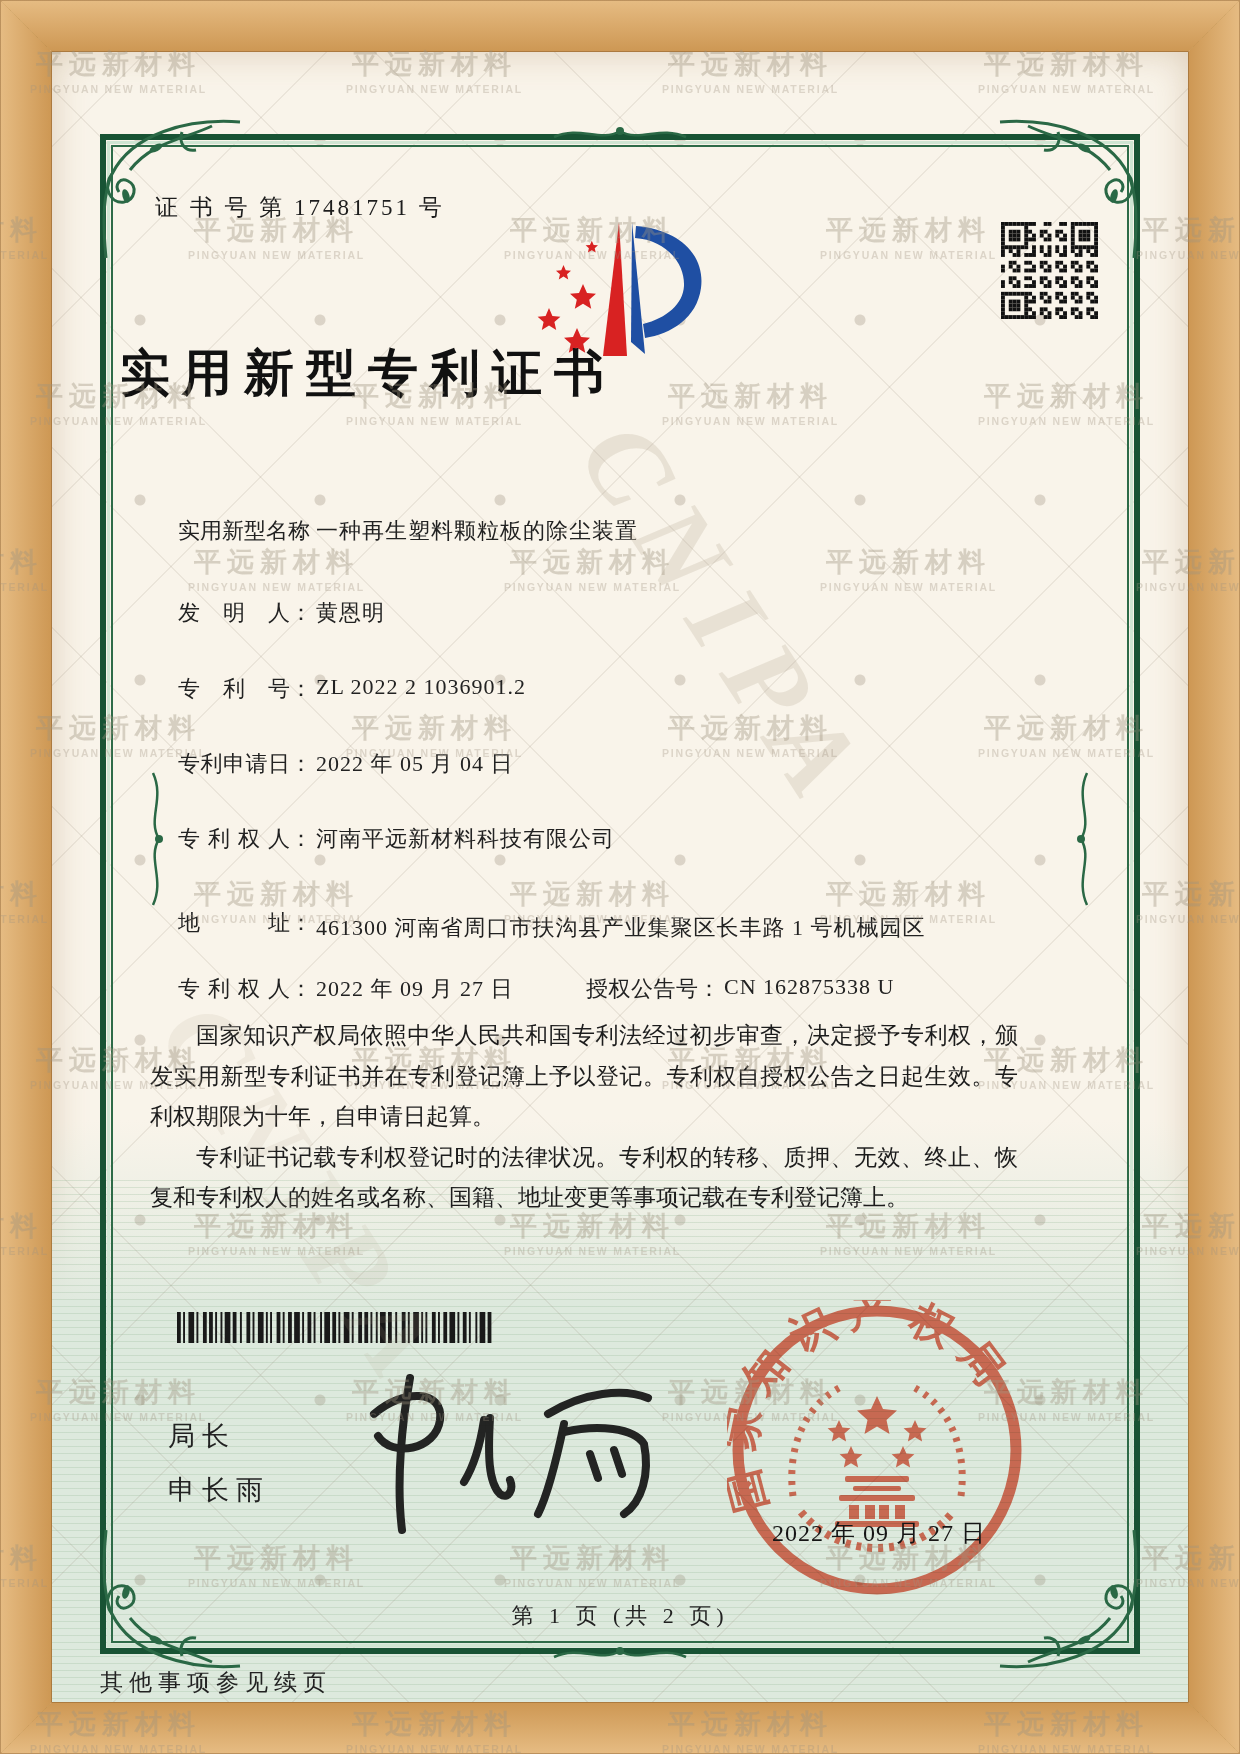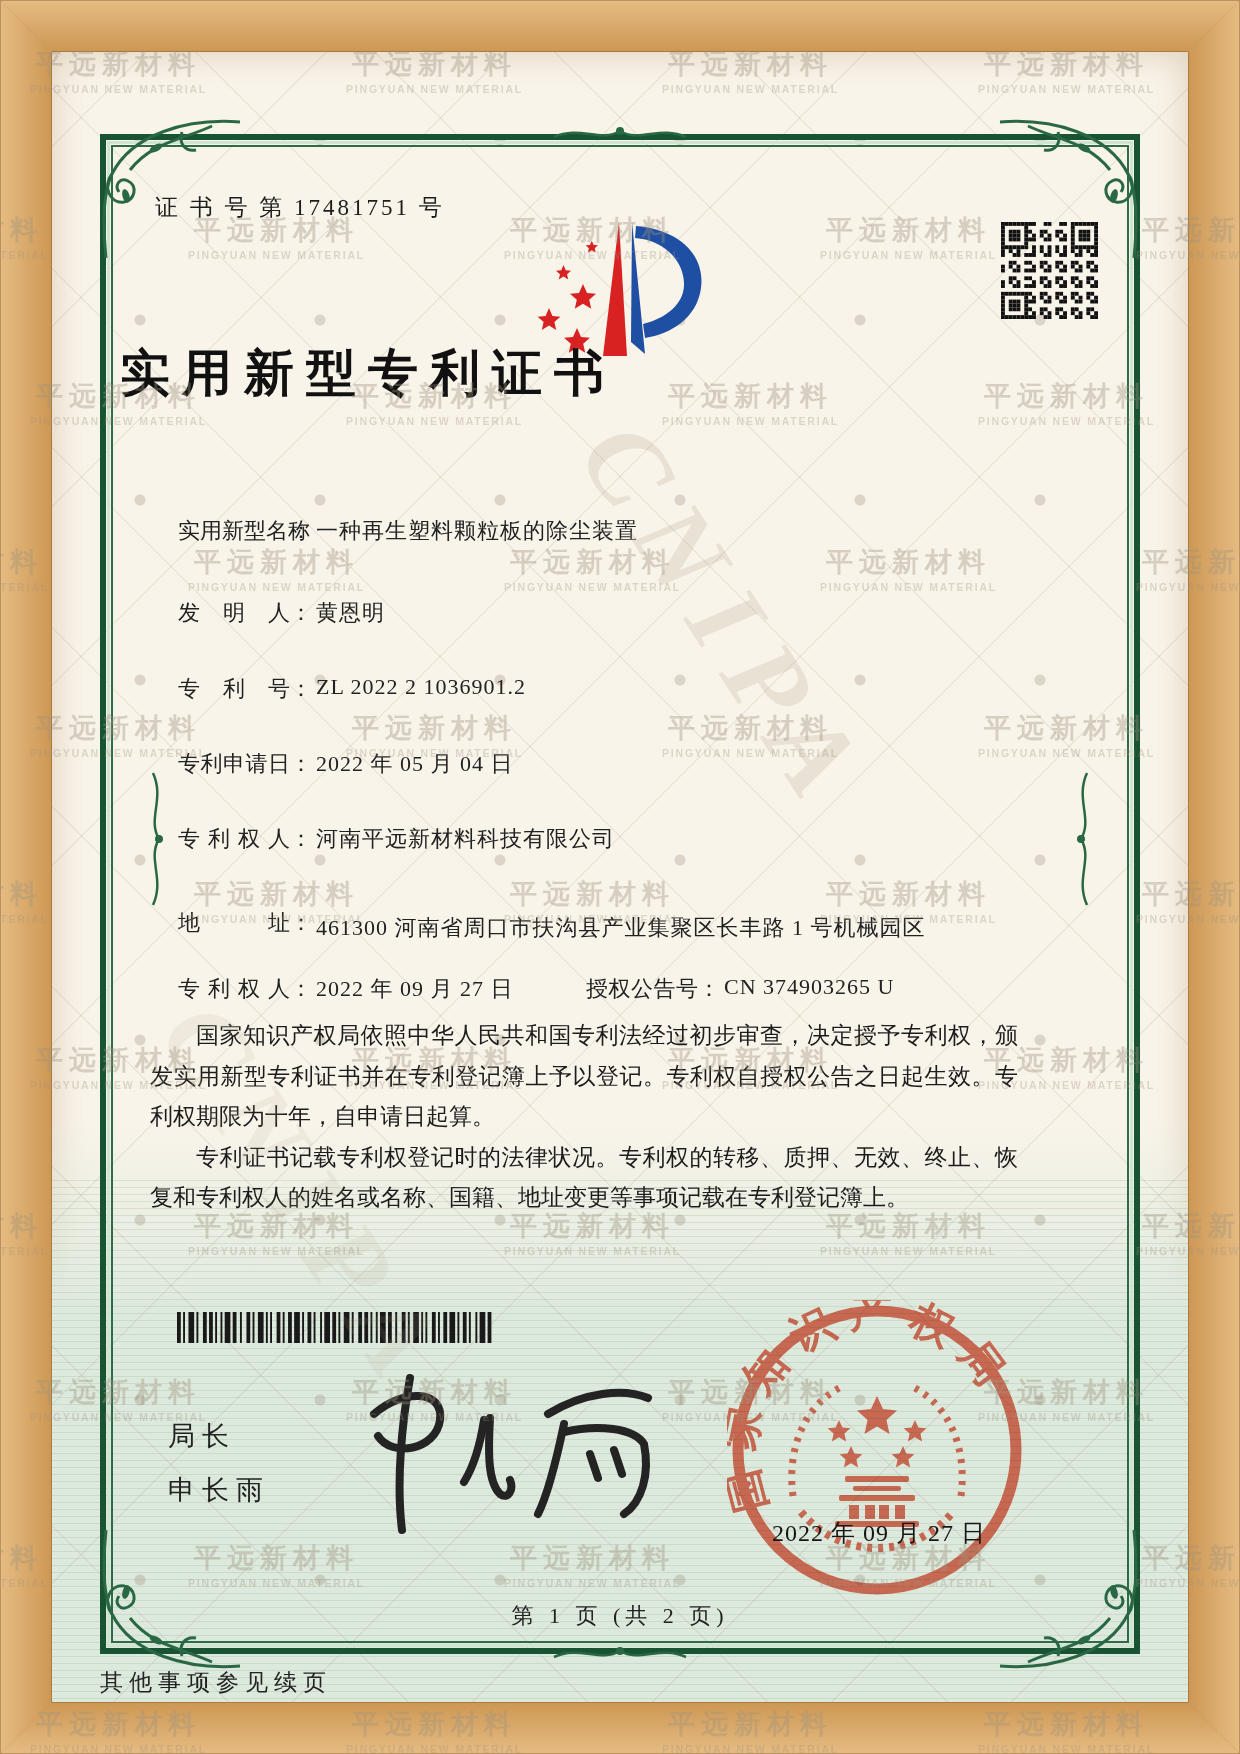--- a/index.html
+++ b/index.html
@@ -462,21 +462,21 @@
     <span class="flabel">专利申请日</span><span class="fcolon">：</span><span class="fvalue">2022 年 05 月 04 日</span>
   </div>
   <div class="abs frow" style="top:824px">
     <span class="flabel">专利权人</span><span class="fcolon">：</span><span class="fvalue">河南平远新材料科技有限公司</span>
   </div>
   <div class="abs frow" style="top:908px">
     <span class="flabel">地址</span><span class="fcolon">：</span><span class="fvalue wrap">461300 河南省周口市扶沟县产业集聚区长丰路 1 号机械园区</span>
   </div>
   <div class="abs frow" style="top:974px">
     <span class="flabel">专利权人</span><span class="fcolon">：</span><span class="fvalue">2022 年 09 月 27 日</span>
-    <span class="grant2"><span class="flabel">授权公告号</span><span class="fcolon">：</span><span class="fvalue">CN 374903265 U</span></span>
+    <span class="grant2"><span class="flabel">授权公告号</span><span class="fcolon">：</span><span class="fvalue">CN 162875338 U</span></span>
   </div>
 
   <div class="abs paras">
     <p>国家知识产权局依照中华人民共和国专利法经过初步审查，决定授予专利权，颁发实用新型专利证书并在专利登记簿上予以登记。专利权自授权公告之日起生效。专利权期限为十年，自申请日起算。</p>
     <p>专利证书记载专利权登记时的法律状况。专利权的转移、质押、无效、终止、恢复和专利权人的姓名或名称、国籍、地址变更等事项记载在专利登记簿上。</p>
   </div>
 
   <svg class="abs" id="barcode" style="left:177px;top:1312px" width="318" height="31" viewBox="0 0 318 31">
       <rect x="0" y="0" width="3.8" height="31" fill="#191919"></rect>
       <rect x="6.1" y="0" width="1.9" height="31" fill="#191919"></rect>

